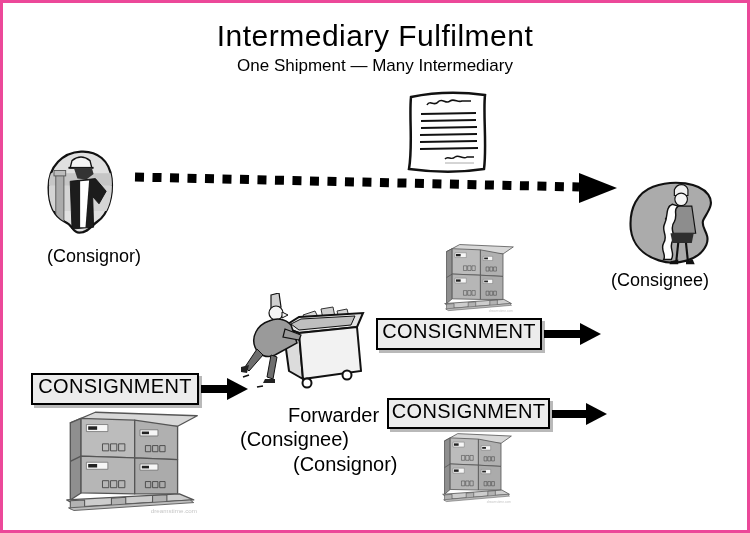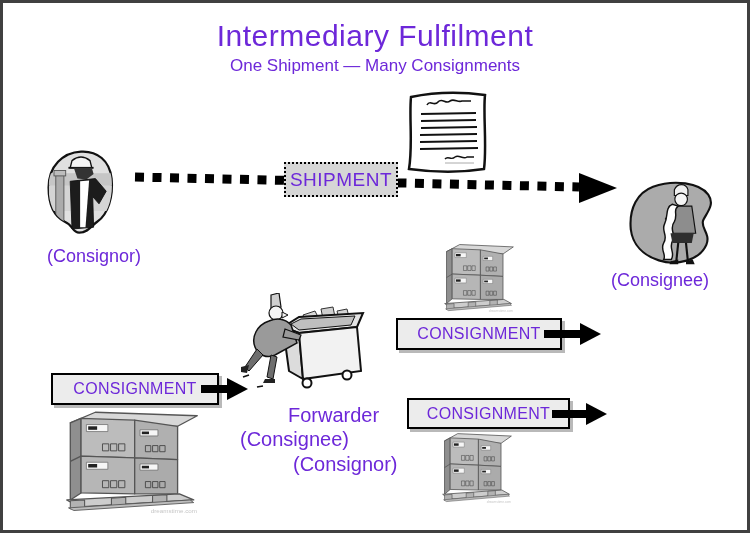--- a/index.html
+++ b/index.html
@@ -1,27 +1,27 @@
 <!DOCTYPE html>
 <html><head>
 <meta charset="utf-8">
 <style>
   html,body { margin:0; padding:0; background:#fff; }
   .canvas {
     position:relative; width:750px; height:533px; box-sizing:border-box;
-    background:#ffffff; border:3px solid #404040;
-    font-family:"Liberation Sans", sans-serif; color:#6d28d9; overflow:hidden;
+    background:#ffffff; border:3px solid #ec4899;
+    font-family:"Liberation Sans", sans-serif; color:#000000; overflow:hidden;
   }
   .abs { position:absolute; }
   .title { left:0; top:16px; width:744px; text-align:center; font-size:30px; letter-spacing:0.5px; }
   .subtitle { left:0; top:53px; width:744px; text-align:center; font-size:17px; }
   .tag-box {
-    display:flex; align-items:center; justify-content:center;
+    display:flex; justify-content:center;
     background:#ececec; border:2px solid #000; box-shadow:3px 3px 0 #b9b9b9;
-    font-size:16px; letter-spacing:0.3px; box-sizing:border-box;margin-left:20px;
+    font-size:20px; letter-spacing:0.3px; box-sizing:border-box;
   }
   .shipment-box {
     display:flex; align-items:center; justify-content:center;
     background:#d6d6d6; border:2px dotted #000;
     font-size:19px; letter-spacing:0.5px; box-sizing:border-box;
   }
   .actor-label { font-size:18px; line-height:23px; }
   .fwd-label { font-size:20px; white-space:nowrap; }
   svg { display:block; }
 </style>
@@ -78,21 +78,21 @@
           <polygon points="62,104 78,103 78,112 62,113"></polygon>
           <polygon points="108,101 124,100 124,109 108,110"></polygon>
         </g>
         <polygon points="14,115 150,106 154,109 20,118" fill="#bdbdbd" stroke="#555" stroke-width="1"></polygon>
         <text x="106" y="121" font-size="7" fill="#c6c6c6" font-family="Liberation Sans, sans-serif">dreamstime.com</text>
       </g>
     </defs>
   </svg>
 
   <div class="abs title">Intermediary Fulfilment</div>
-  <div class="abs subtitle">One Shipment — Many Consignments</div>
+  <div class="abs subtitle">One Shipment — Many Intermediary</div>
 
   <svg class="abs" style="left:126px; top:158px;" width="494" height="52" viewBox="0 0 494 52">
     <line x1="6" y1="16" x2="450" y2="26" stroke="#000" stroke-width="9" stroke-dasharray="9 8.5"></line>
     <polygon points="450,12 488,27 450,42" fill="#000"></polygon>
   </svg>
 
   <svg class="abs" style="left:42px; top:146px;" width="72" height="88" viewBox="0 0 80 96">
     <defs>
         <clipPath id="supClip">
           <path d="M40 2 C58 1 72 12 74 32 C76 52 70 72 58 80 C52 84 48 92 38 92 C30 92 32 84 22 80 C10 74 4 60 4 42 C4 18 20 3 40 2 Z"></path>
@@ -109,23 +109,20 @@
     <line x1="26" y1="20" x2="54" y2="20" stroke="#111" stroke-width="2"></line>
     <path d="M32 20 L52 20 L54 27 L46 33 L36 32 Z" fill="#333"></path>
     <path d="M28 35 L56 32 L68 46 L60 60 L53 52 L54 86 L30 88 Z" fill="#1c1c1c" stroke="#111" stroke-width="1"></path>
     <polygon points="39,35 49,34 45,86 39,86" fill="#fff"></polygon>
   </svg>
 
   <div class="abs actor-label" style="left:44px; top:242px;">
     <div>(Consignor)</div>
   </div>
 
-  <div class="abs shipment-box" style="left:281px; top:159px; width:114px; height:35px;">
-    <span>SHIPMENT</span>
-  </div>
 
   <svg class="abs" style="left:398px; top:86px;" width="92" height="86" viewBox="0 0 92 86">
     <path d="M10 8 C34 3 62 3 84 6 C82 24 86 58 83 80 C58 84 30 83 8 80 C12 56 8 28 10 8 Z" fill="#fff" stroke="#111" stroke-width="2.5"></path>
     <path d="M26 16 C29 10 33 18 37 13 C41 8 45 16 49 12 C53 9 57 14 61 12 L70 12" fill="none" stroke="#111" stroke-width="1.6"></path>
     <g stroke="#111" stroke-width="2">
       <line x1="20" y1="25" x2="75" y2="24"></line>
         <line x1="20" y1="32" x2="75" y2="31"></line>
       <line x1="20" y1="39" x2="76" y2="38"></line>
         <line x1="19" y1="46" x2="76" y2="45"></line>
       <line x1="19" y1="53" x2="76" y2="52"></line>

